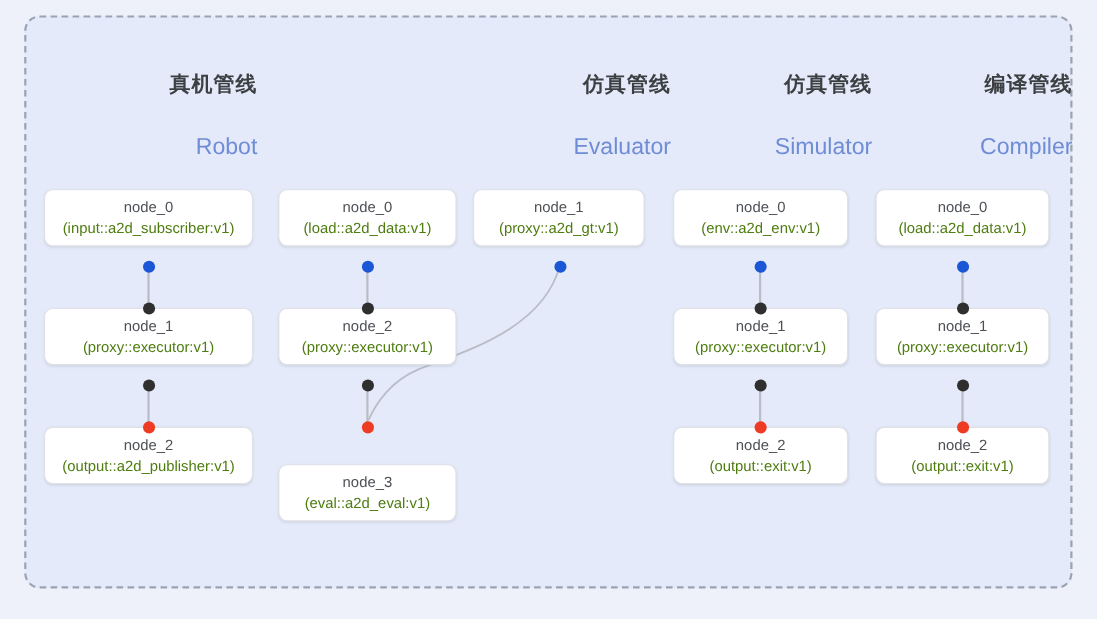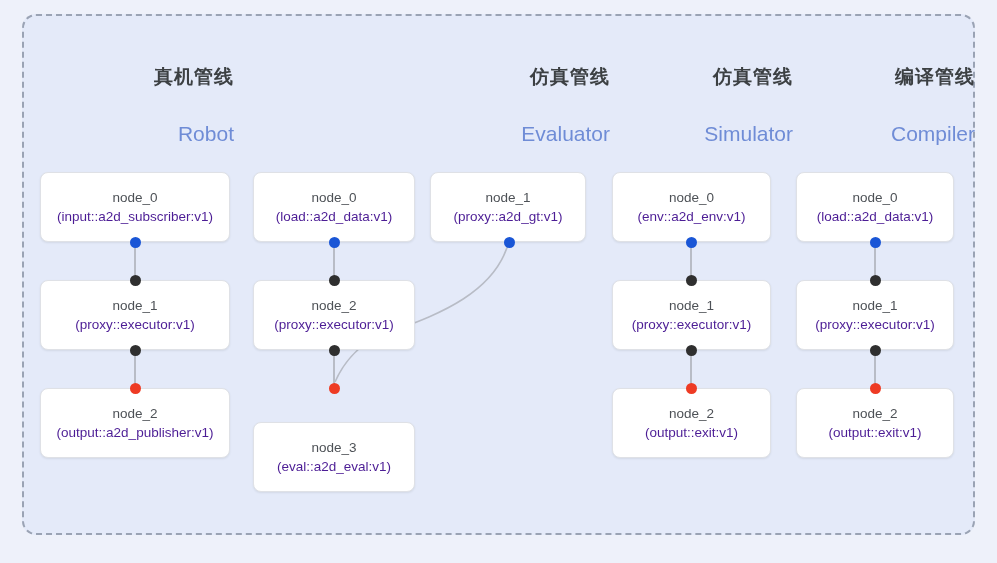--- a/index.html
+++ b/index.html
@@ -56,40 +56,40 @@
     width: 100%;
     text-align: right;
     top: 108px;
     font-size: 21px;
     color: #6f8cd6;
     white-space: nowrap;
   }
   .node {
     position: absolute;
     box-sizing: border-box;
-    height: 70px;
+    height: 52px;
     background: #ffffff;
     border: 1px solid #dfe1e6;
     border-radius: 8px;
     box-shadow: 0 1px 2px rgba(60,64,67,0.10);
     display: flex;
     flex-direction: column;
     align-items: center;
     justify-content: center;
     z-index: 3;
   }
   .node-name {
     font-size: 13.5px;
     color: #4d5156;
     line-height: 19px;
     white-space: nowrap;
   }
   .node-type {
     font-size: 13.5px;
-    color: #4c1d95;
+    color: #4d7c0f;
     line-height: 19px;
     white-space: nowrap;
   }
   .port {
     position: absolute;
     width: 11px;
     height: 11px;
     border-radius: 50%;
     z-index: 5;
     margin-left: -5.5px;

